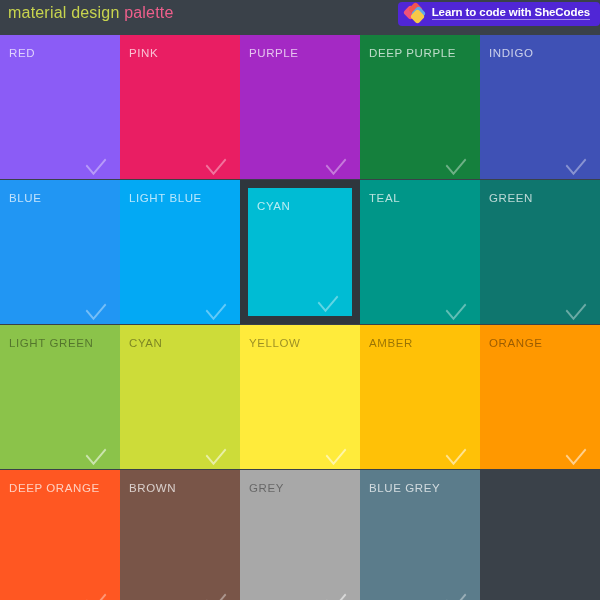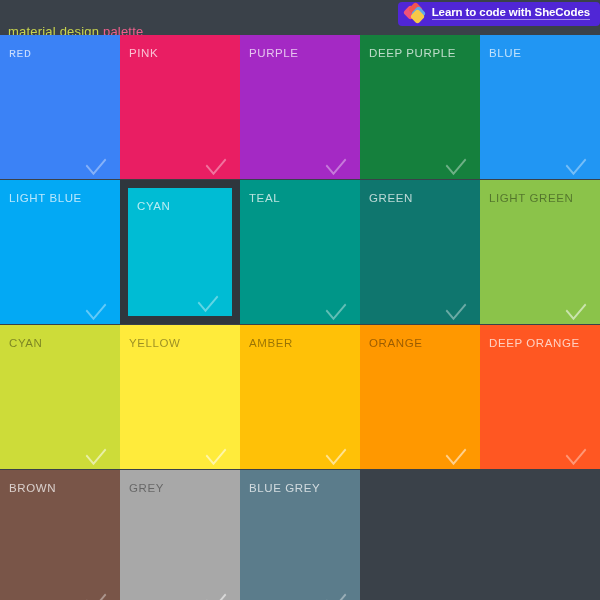--- a/index.html
+++ b/index.html
@@ -18,22 +18,22 @@
   
   .header {
     position: relative;
     height: 35px;
     background: #3a4149;
     box-sizing: border-box;
   }
   .brand {
     position: absolute;
     left: 8px;
-    top: 24px;
-    font-size: 13px;
+    top: 4px;
+    font-size: 16px;
     letter-spacing: 0.2px;
     white-space: nowrap;
   }
   .brand-a { color: #c8d44e; }
   .brand-b { color: #ef5f8c; }
 
   .shecodes-badge {
     position: absolute;
     right: 0px;
     top: 2px;
@@ -157,34 +157,38 @@
       <span class="dia dia-a"></span>
       <span class="dia dia-b"></span>
       <span class="dia dia-c"></span>
       <span class="dia dia-d"></span>
     </span>
     <span class="shecodes-text">Learn to code with SheCodes</span>
   </div>
 </div>
 
 <div class="grid" id="palette-grid">
-    <div class="tile" style="background: #3b82f6; font-family: Liberation Mono, monospace;">
+    <div class="tile" style="background: #8b5cf6;">
       <div class="tile-label">RED</div>
       <span class="check"></span>
     </div>
     <div class="tile" style="background: rgb(233, 30, 99);">
       <div class="tile-label">PINK</div>
       <span class="check"></span>
     </div>
     <div class="tile" style="background: rgb(164, 41, 196);">
       <div class="tile-label">PURPLE</div>
       <span class="check"></span>
     </div>
     <div class="tile" style="background: #15803d;">
       <div class="tile-label">DEEP PURPLE</div>
+      <span class="check"></span>
+    </div>
+    <div class="tile" style="background: rgb(63, 81, 181);">
+      <div class="tile-label">INDIGO</div>
       <span class="check"></span>
     </div>
     <div class="tile" style="background: rgb(33, 150, 243);">
       <div class="tile-label">BLUE</div>
       <span class="check"></span>
     </div>
     <div class="tile" style="background: rgb(3, 169, 244);">
       <div class="tile-label">LIGHT BLUE</div>
       <span class="check"></span>
     </div>

